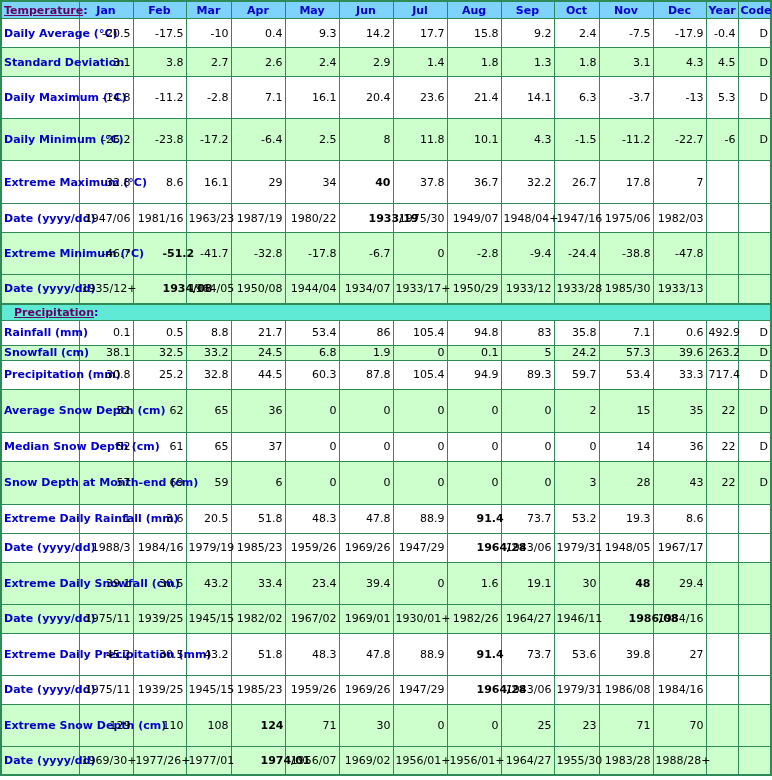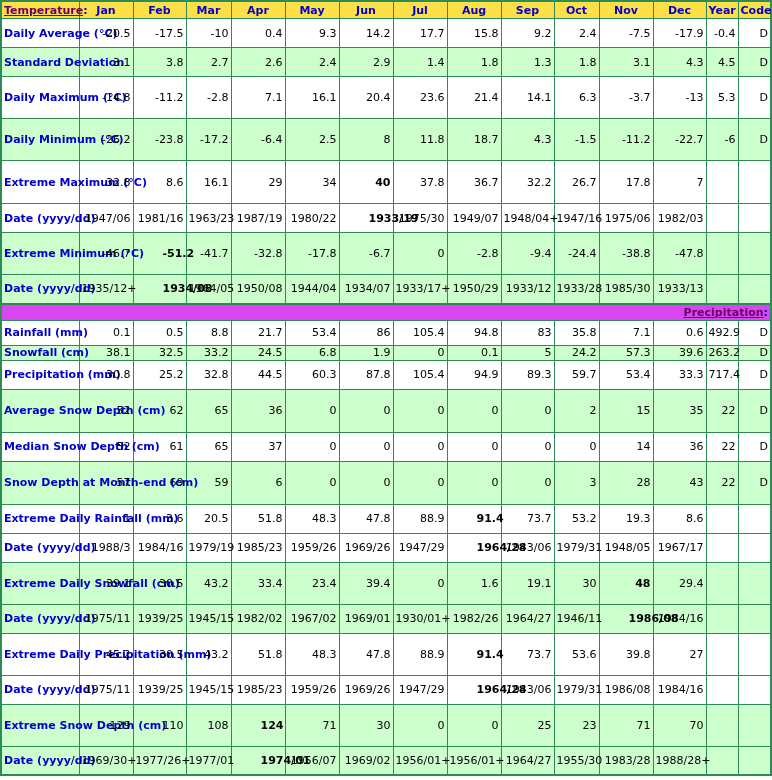--- a/index.html
+++ b/index.html
@@ -12,28 +12,28 @@
     color: #000;
     table-layout: fixed;
     width: 771px;
   }
   table.climate td, table.climate th {
     border: 1px solid #2e8b57;
     padding: 0 2px;
     line-height: 13px;
     white-space: nowrap;
   }
-  th.hdr { background: #fde047; color: #0000cc; font-weight: bold; text-align: center; height: 16px; }
+  th.hdr { background: #7dd3fc; color: #0000cc; font-weight: bold; text-align: center; height: 16px; }
   th.rowlab { color: #0000cc; font-weight: bold; text-align: left; white-space: normal; vertical-align: middle; line-height: 13px; }
   td.val { text-align: right; vertical-align: middle; }
   td.val.b { font-weight: bold; padding-left: 29px; }
   td.code { text-align: right; }
   tr.white > * { background: #ffffff; }
   tr.green > * { background: #ccffcc; }
-  tr.section > td { background: #d946ef; text-align: right; padding: 1px 2px; border-top: 2px solid #2e8b57; }
+  tr.section > td { background: #5eead4; text-align: left; padding: 1px 12px; border-top: 2px solid #2e8b57; }
   tr.sep-top > * { border-top: 2px solid #2e8b57; }
   .sect-link { color: #660066; font-weight: bold; text-decoration: underline; }
   .sect-colon { color: #0000cc; font-weight: bold; }
 </style>
 </head>
 <body>
 
 <table class="climate">
   <colgroup>
     <col style="width:78px">
@@ -125,21 +125,21 @@
       </tr>
       <tr class="green" style="height: 42px;">
         <th class="rowlab">Daily Minimum (°C)</th>
         <td class="val">-26.2</td>
         <td class="val">-23.8</td>
         <td class="val">-17.2</td>
         <td class="val">-6.4</td>
         <td class="val">2.5</td>
         <td class="val">8</td>
         <td class="val">11.8</td>
-        <td class="val">18.7</td>
+        <td class="val">10.1</td>
         <td class="val">4.3</td>
         <td class="val">-1.5</td>
         <td class="val">-11.2</td>
         <td class="val">-22.7</td>
         <td class="val">-6</td>
         <td class="code">D</td>
       </tr>
       <tr class="white sep-top" style="height: 43px;">
         <th class="rowlab">Extreme Maximum (°C)</th>
         <td class="val">32.8</td>

